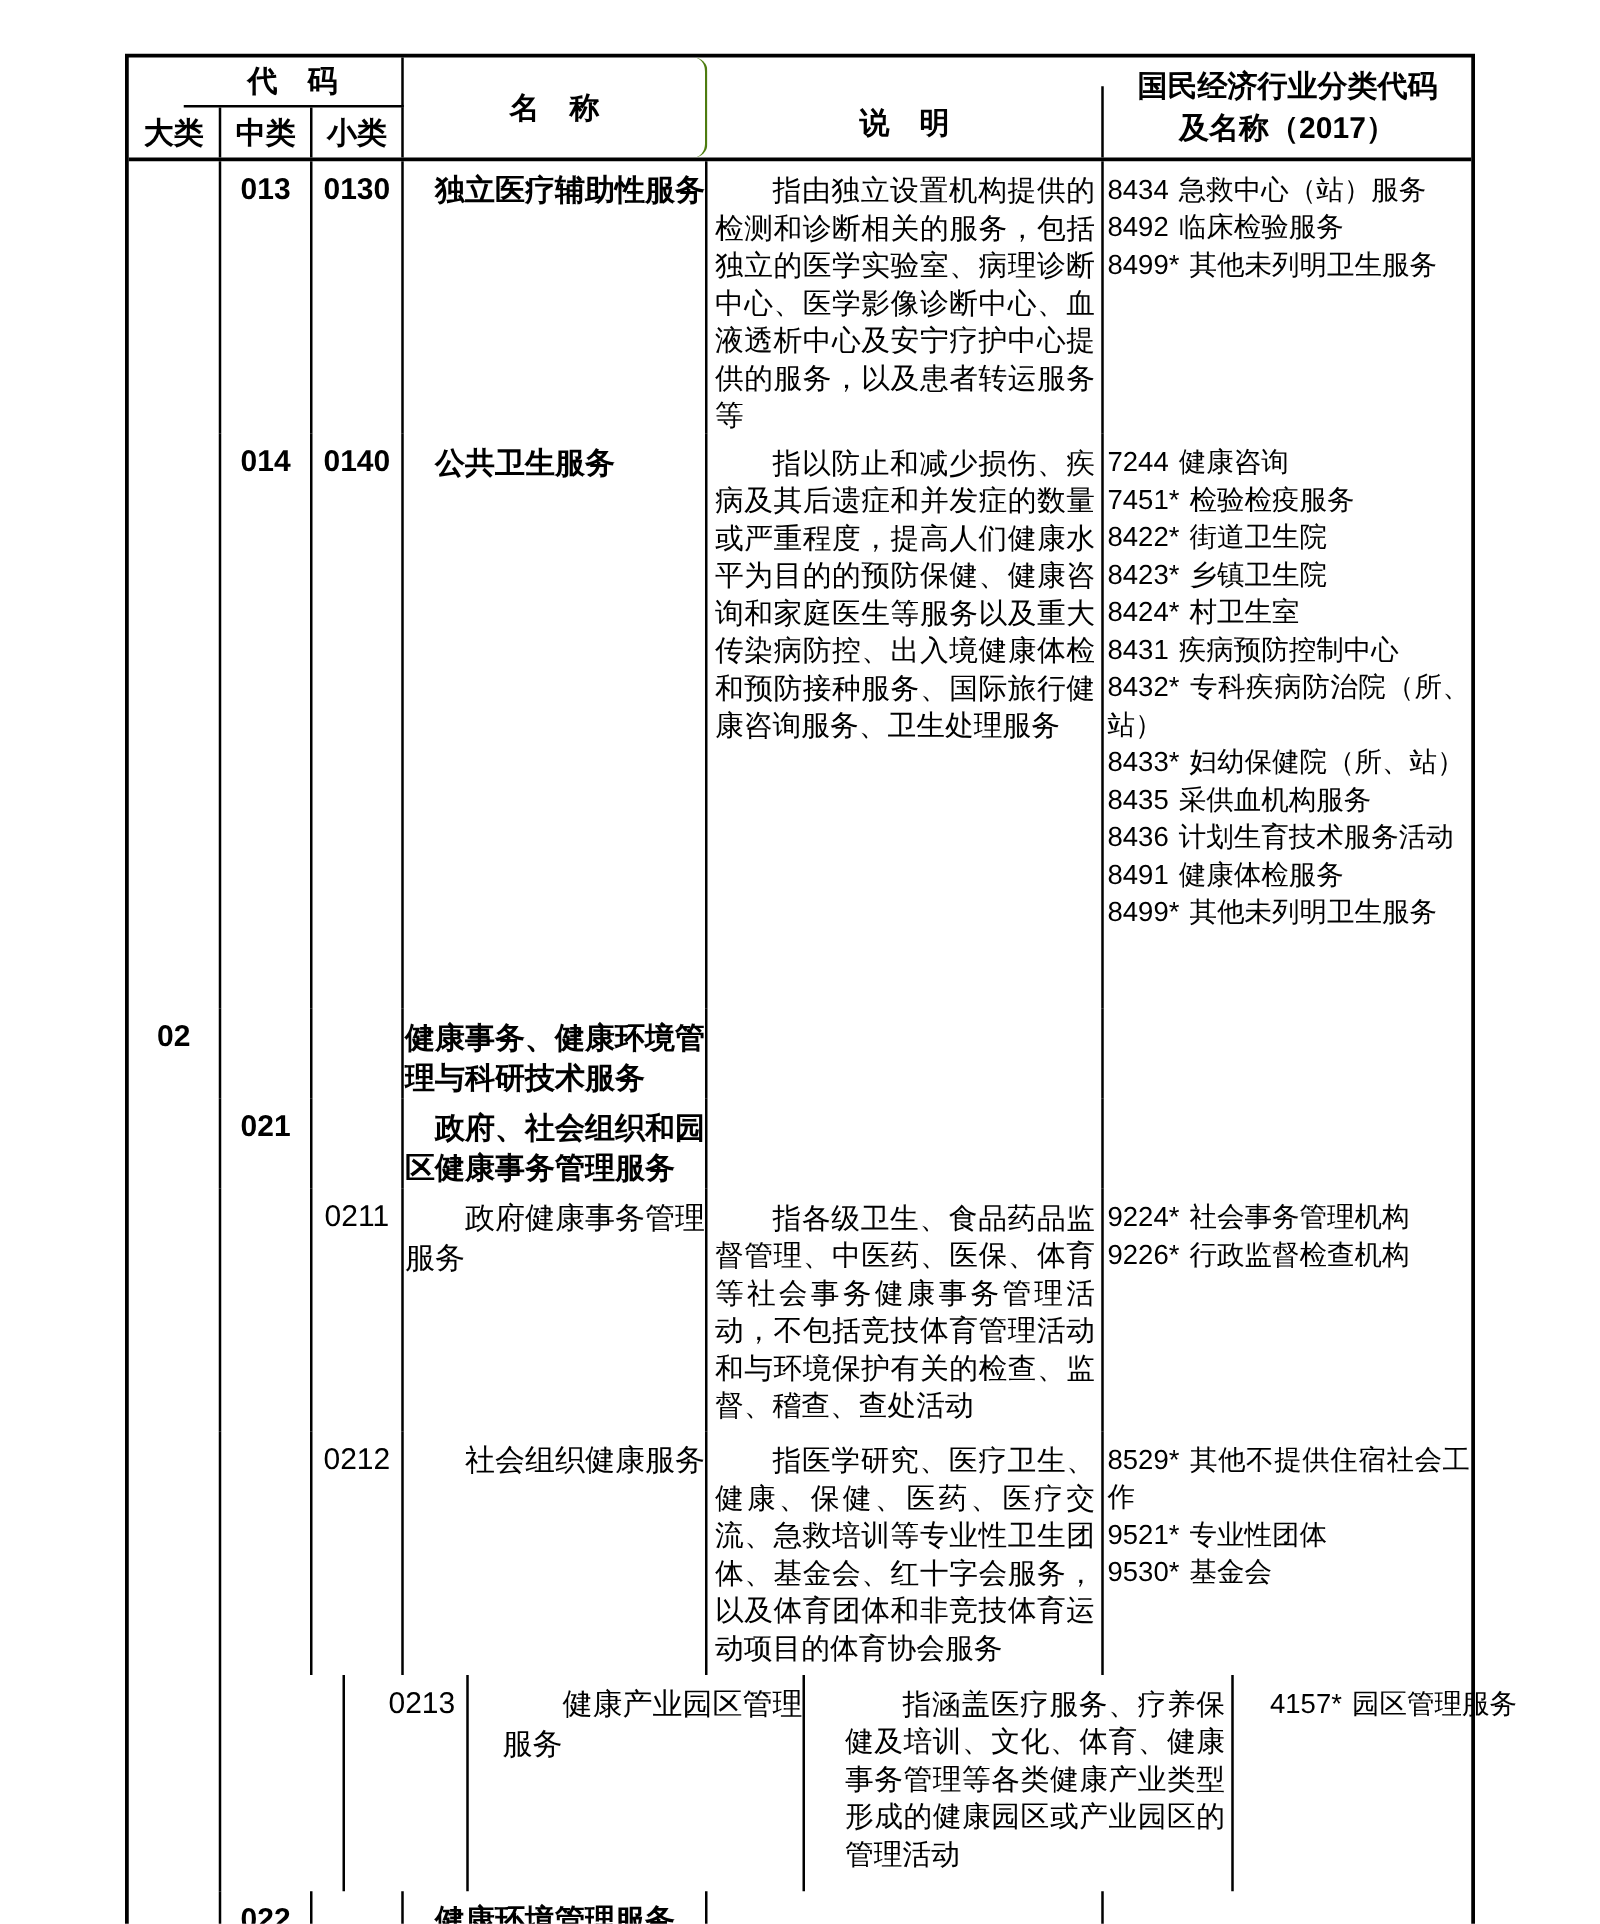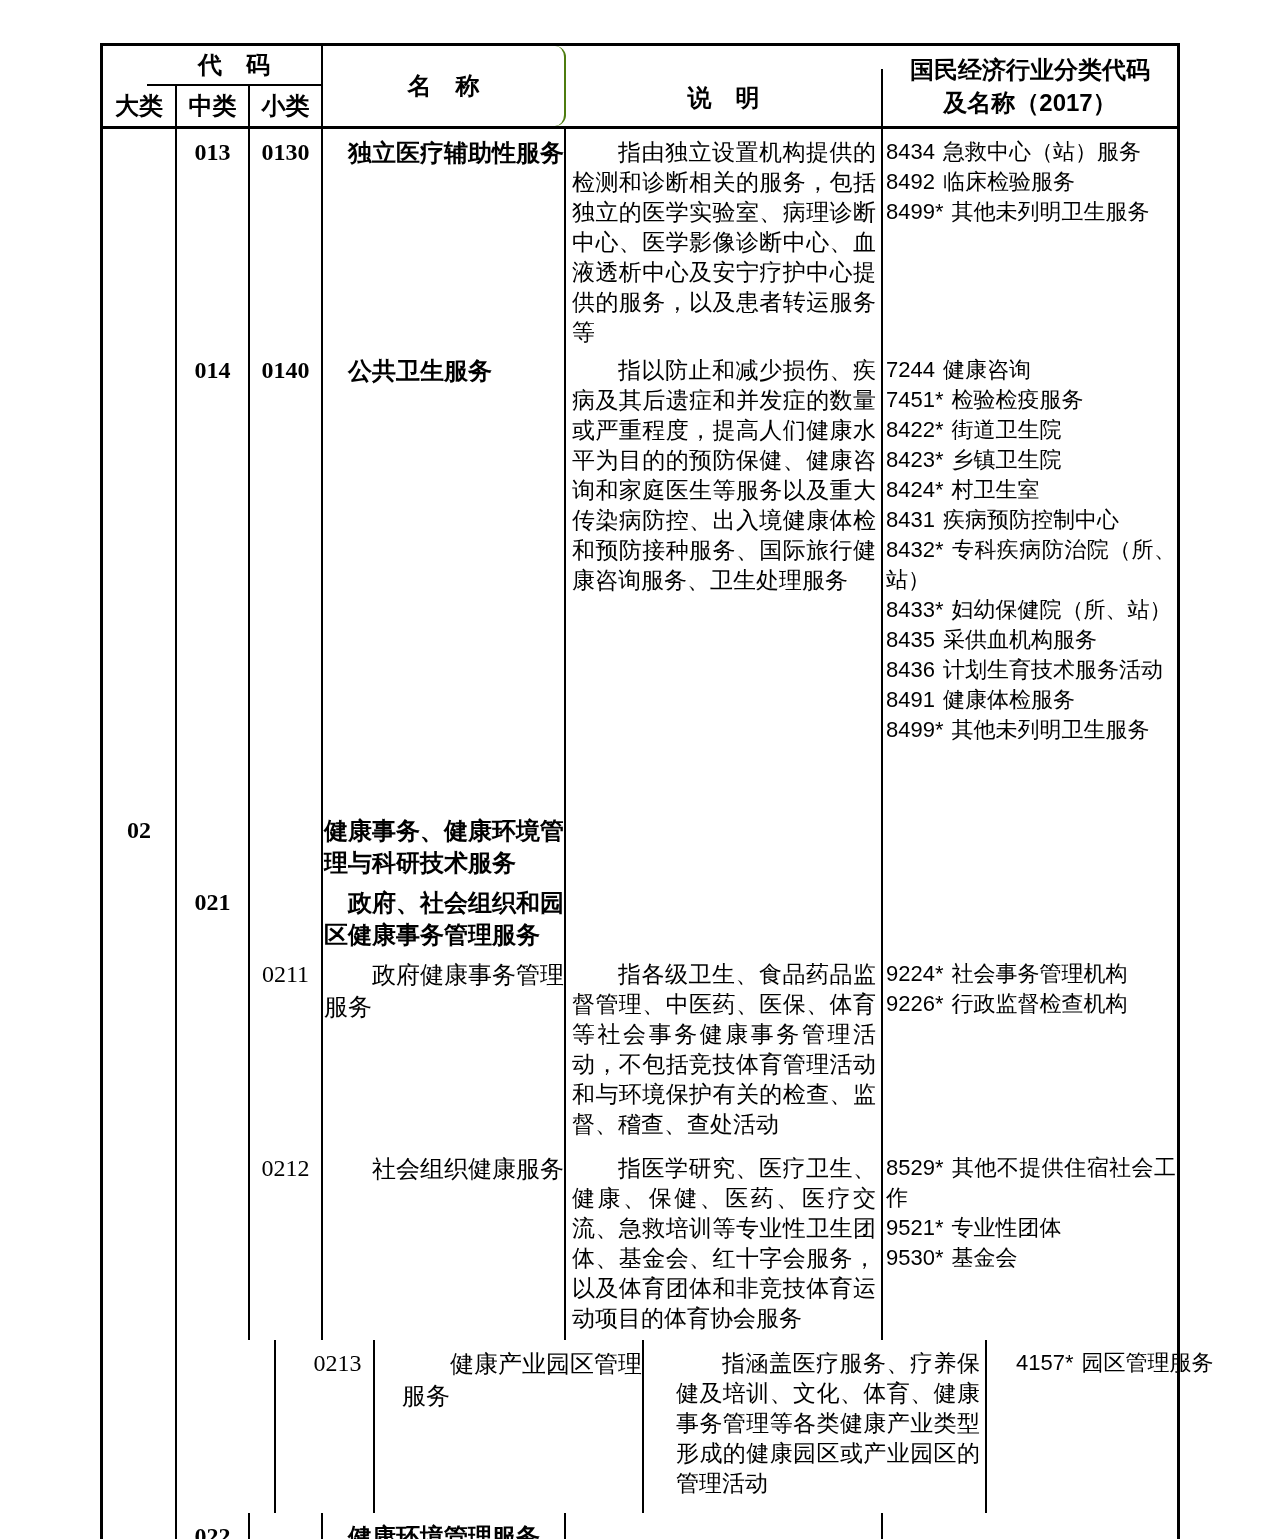--- a/index.html
+++ b/index.html
@@ -34,21 +34,20 @@
   
   .row {
     display:grid;
     grid-template-columns:74px 73px 73px 243px 317px 294px;
     align-items:stretch;
   }
   .cell { padding-top:8px; line-break:strict; }
   .c-major, .c-middle, .c-minor {
     text-align:center; font-size:24px; line-height:30px;
     border-right:2px solid #000;
-    font-family:Liberation Serif, serif;
   }
   .row.bold .c-major, .row.bold .c-middle, .row.bold .c-minor,
   .row.bold .name { font-weight:bold; }
   .c-name { border-right:2px solid #000; padding-left:1px; padding-right:0; }
   .name  { font-size:24px; line-height:32px; text-align:left; }
   .name.ind1 { text-indent:1em; }
   .name.ind2 { text-indent:2em; }
   .c-desc { border-right:2px solid #000; padding-left:6px; padding-right:5px; }
   .desc {
     font-size:23px; line-height:30px;

